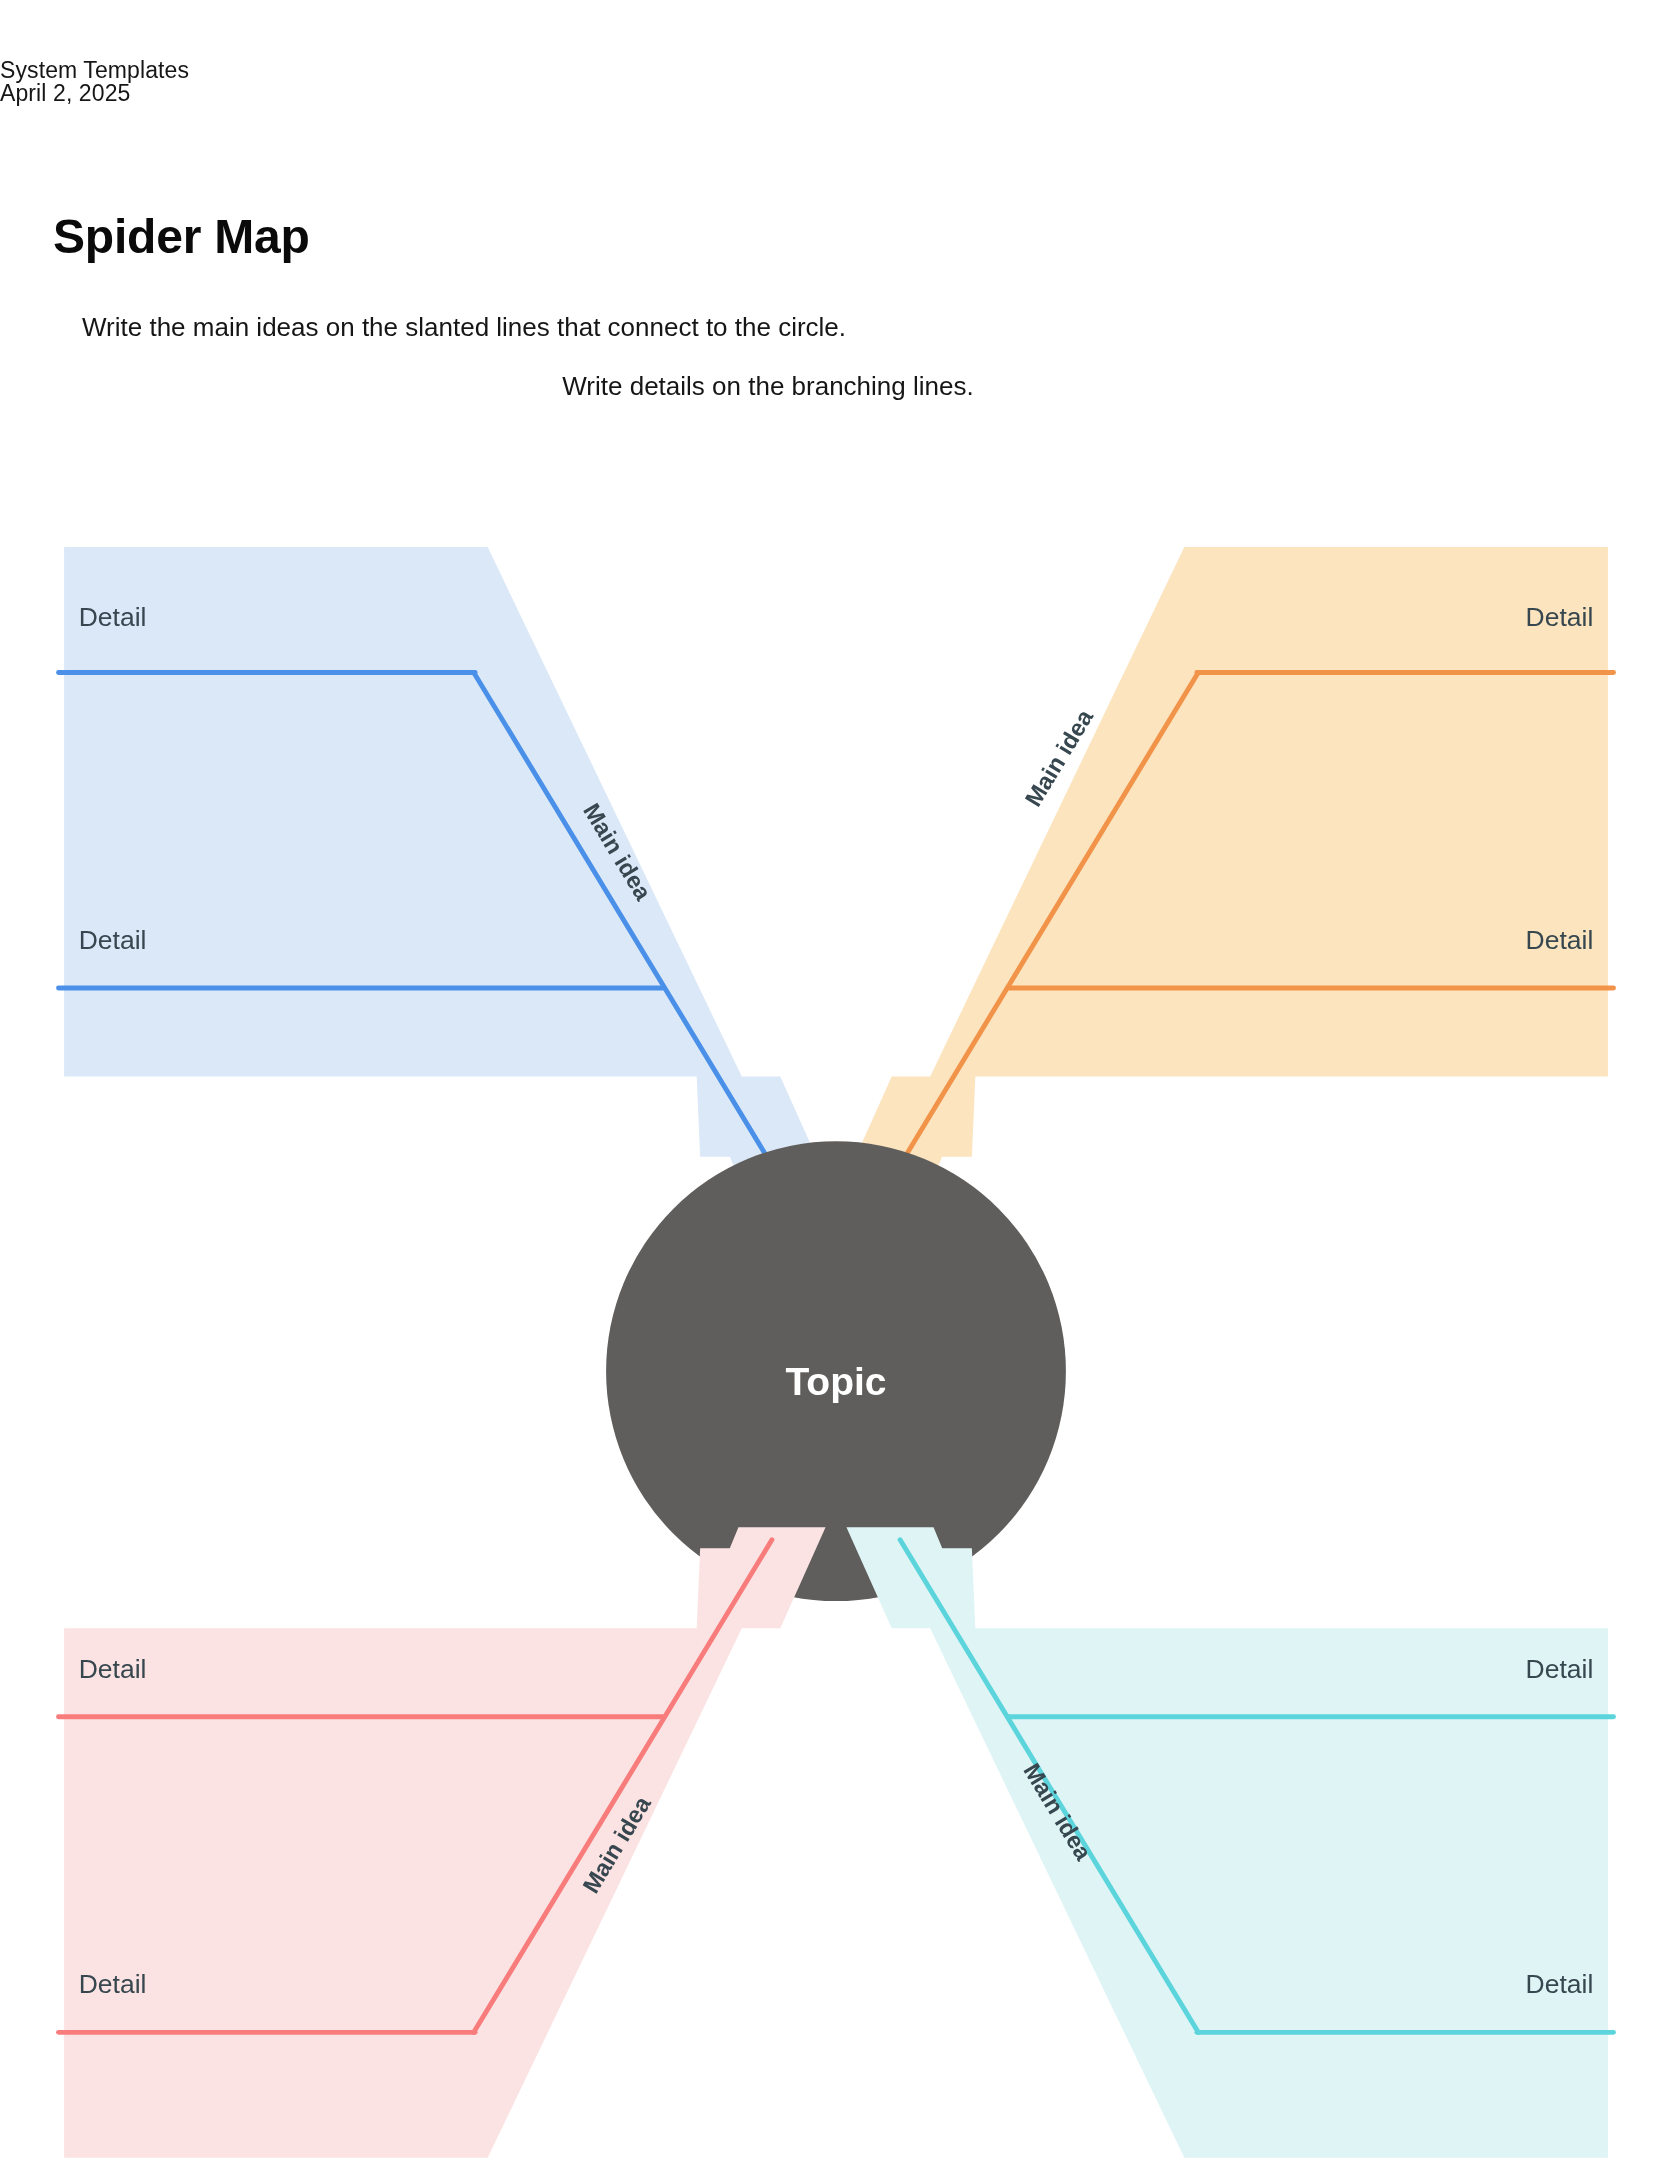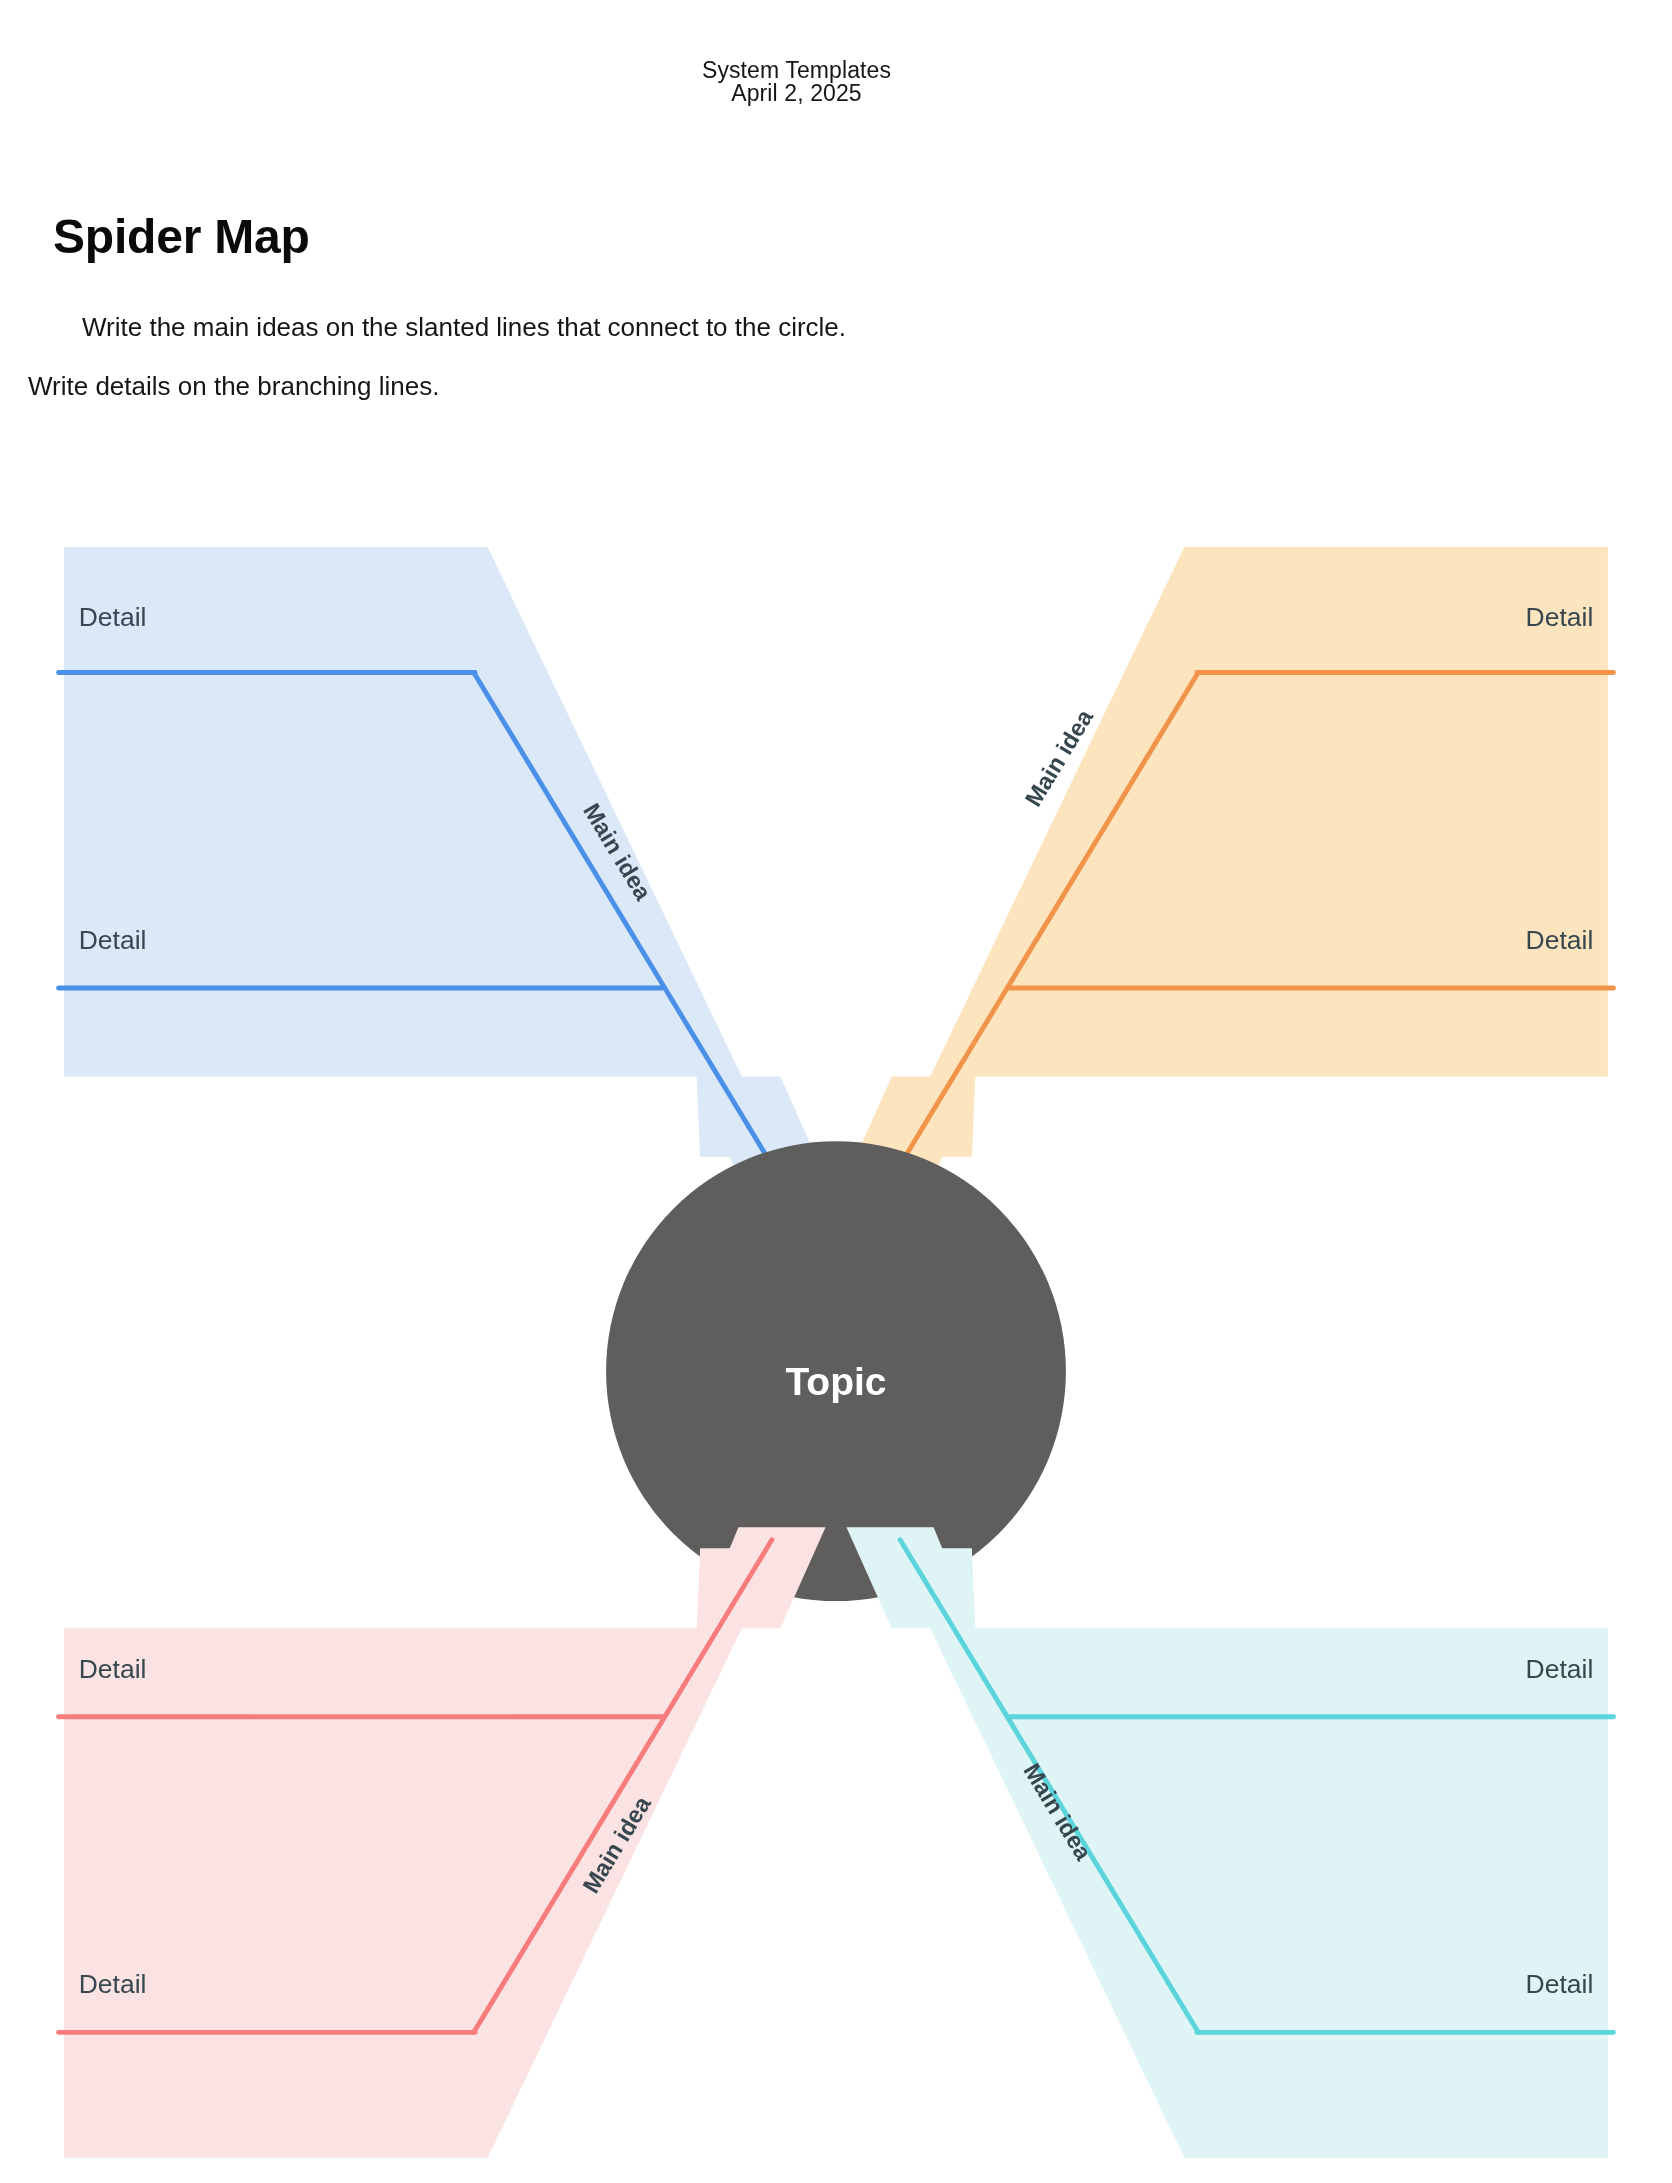--- a/index.html
+++ b/index.html
@@ -17,21 +17,21 @@
   }
 
   
   .doc-header {
     position: absolute;
     top: 0;
     right: 0;
     width: 100%;
     padding-top: 59px;
     box-sizing: border-box;
-    text-align: center;
+    text-align: left;
     padding-right: 79px;
   }
   .doc-header .meta-line {
     font-size: 23px;
     line-height: 1.0;
     color: #161616;
     letter-spacing: 0.1px;
   }
   .doc-header .meta-line + .meta-line {
   }
@@ -53,21 +53,21 @@
     top: 314px;
     left: 0;
     width: 1524px;
   }
   .instr-line {
     font-size: 26px;
     line-height: 1.0;
     color: #161616;
   }
   .instr-1 { margin-left: 82px; }
-  .instr-2 { margin-top: 33px; text-align: left; padding-left: 28px; }
+  .instr-2 { margin-top: 33px; text-align: center; padding-left: 12px; }
   .instr-3 { margin-top: 26.5px; text-align: center; padding-left: 9.8px; }
 
   
   .diagram {
     position: absolute;
     left: 0;
     top: 0;
     width: 1672px;
     height: 2183px;
     border-radius: 18px;

